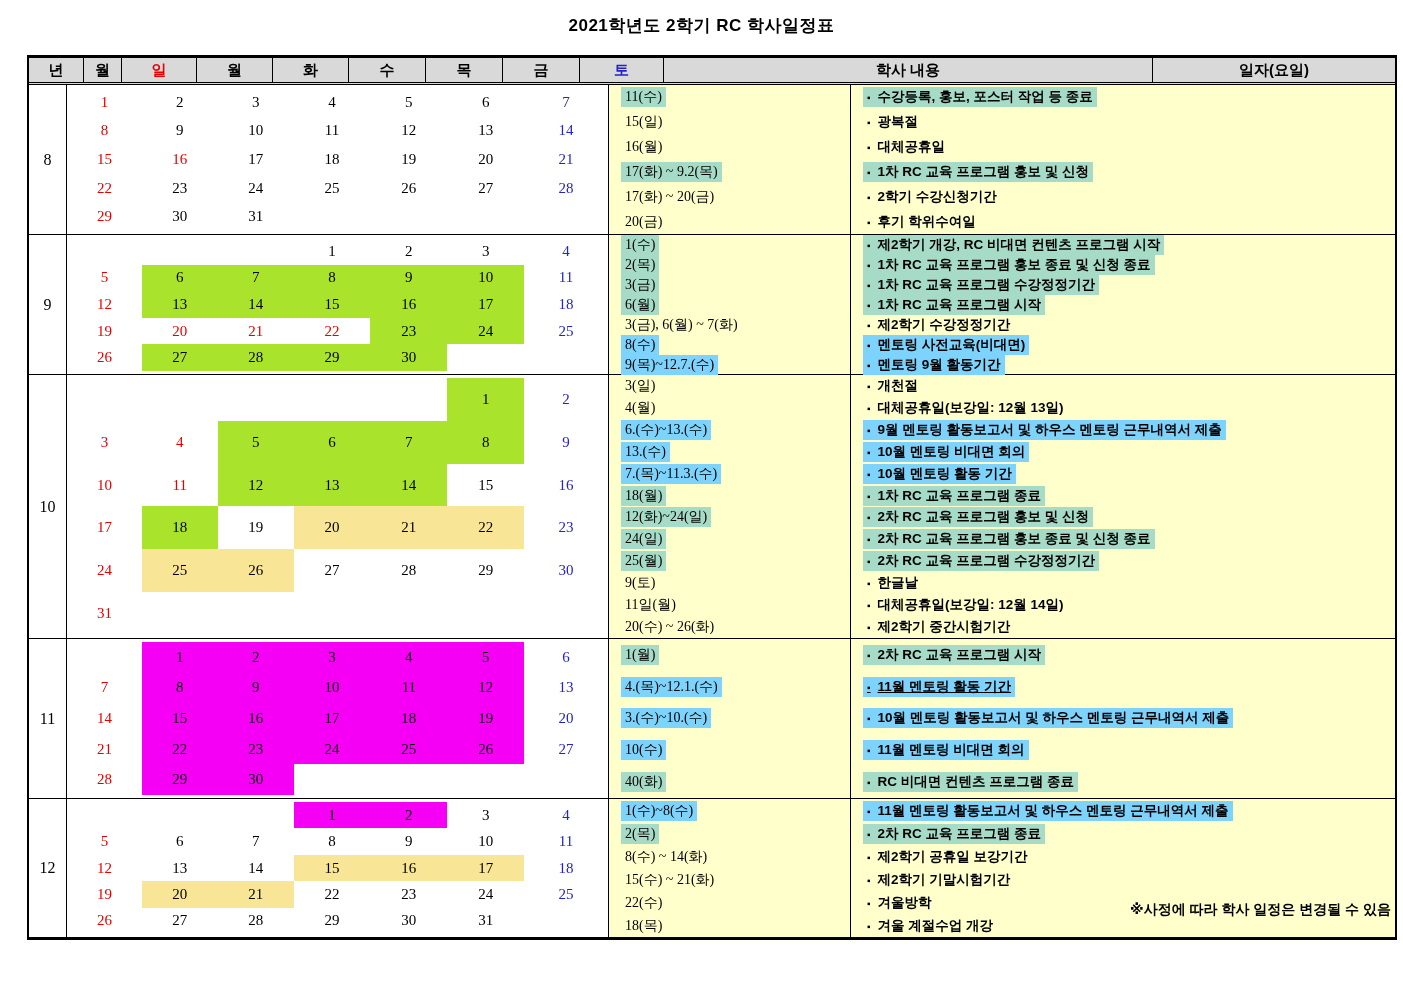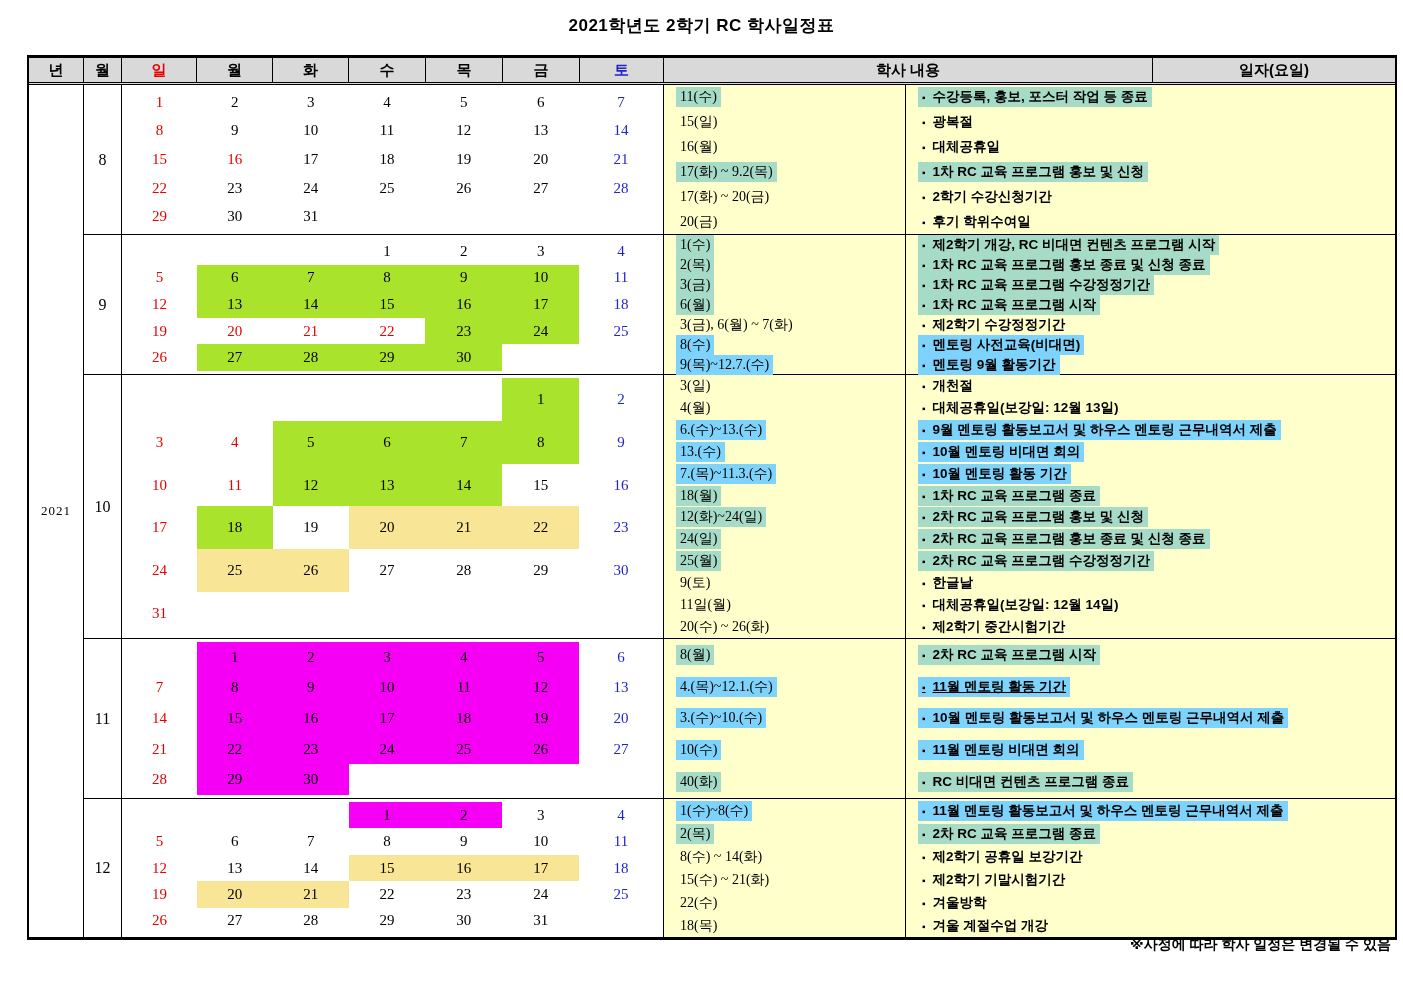--- a/index.html
+++ b/index.html
@@ -35,21 +35,21 @@
   .events{flex:1;display:flex;flex-direction:column;background:#FFFFCC;}
   .erow{flex:1;display:flex;align-items:stretch;}
   .edate{width:242px;border-right:1px solid #000;box-sizing:border-box;display:flex;
          align-items:center;padding-left:12px;font-size:14px;}
   .etext{flex:1;display:flex;align-items:center;padding-left:12px;
          font-family:"Liberation Sans","DejaVu Sans",sans-serif;font-weight:600;font-size:13.5px;}
   .hl{padding:1px 4px;white-space:nowrap;}
   .hl-teal{background:#A6DBC8}.hl-orange{background:#7dd3fc}
   .ul{text-decoration:underline;}
   .blt{font-size:10px;margin-right:7px;}
-  .footnote{position:absolute;top:936px;right:12px;text-align:right;
+  .footnote{position:absolute;top:901px;right:12px;text-align:right;
             font-family:"Liberation Sans","DejaVu Sans",sans-serif;font-weight:bold;font-size:14px;}
 </style>
 </head>
 <body>
 
 <div class="page">
   <div class="title">2021학년도 2학기 RC 학사일정표</div>
 
   <div class="table">
     <div class="hrow">
@@ -59,21 +59,20 @@
       <div class="hc cw-d1">월</div>
       <div class="hc cw-d2">화</div>
       <div class="hc cw-d3">수</div>
       <div class="hc cw-d4">목</div>
       <div class="hc cw-d5">금</div>
       <div class="hc cw-d6 sath">토</div>
       <div class="hc cw-content">학사 내용</div>
       <div class="hc cw-date">일자(요일)</div>
     </div>
     <div class="body">
-      <div class="ycell">2021</div>
       <div class="months" id="months">
           <div class="band" style="height: 150px; border-bottom: 1px solid rgb(0, 0, 0);">
             <div class="mcell">8</div>
             <div class="cal">
               <div class="week">
                 <div class="dcell" style="width: 75px;">
                   <span class="dnum sun">1</span>
                 </div>
                 <div class="dcell" style="width: 76px;">
                   <span class="dnum wd">2</span>
@@ -730,21 +729,21 @@
                 </div>
                 <div class="dcell" style="width: 77px;"></div>
                 <div class="dcell" style="width: 77px;"></div>
                 <div class="dcell" style="width: 77px;"></div>
                 <div class="dcell" style="width: 84px;"></div>
               </div>
             </div>
             <div class="events">
               <div class="erow">
                 <div class="edate">
-                  <span class="hl hl-teal">8(월)</span>
+                  <span class="hl hl-teal">1(월)</span>
                 </div>
                 <div class="etext">
                   <span class="hl hl-teal"><span class="blt">▪</span>2차 RC 교육 프로그램 시작</span>
                 </div>
               </div>
               <div class="erow">
                 <div class="edate">
                   <span class="hl hl-orange">4.(목)~12.1.(수)</span>
                 </div>
                 <div class="etext">

